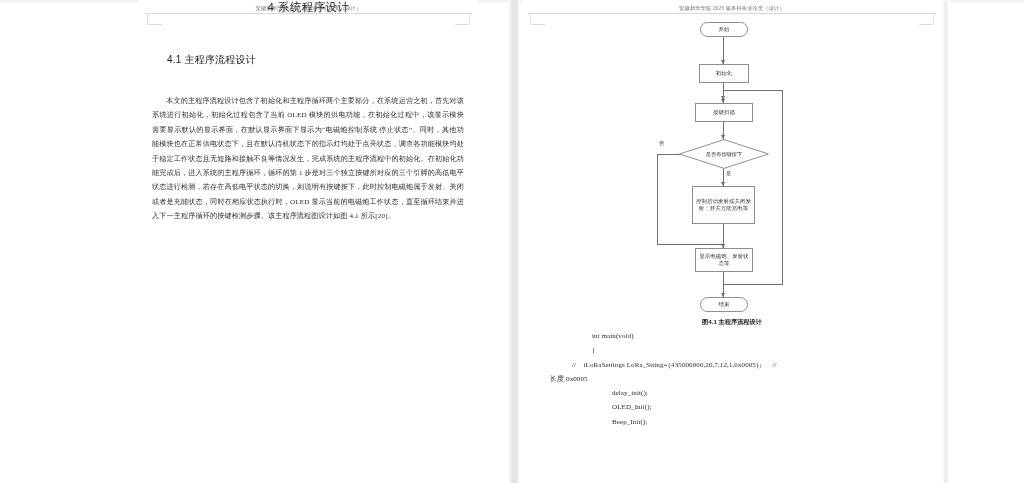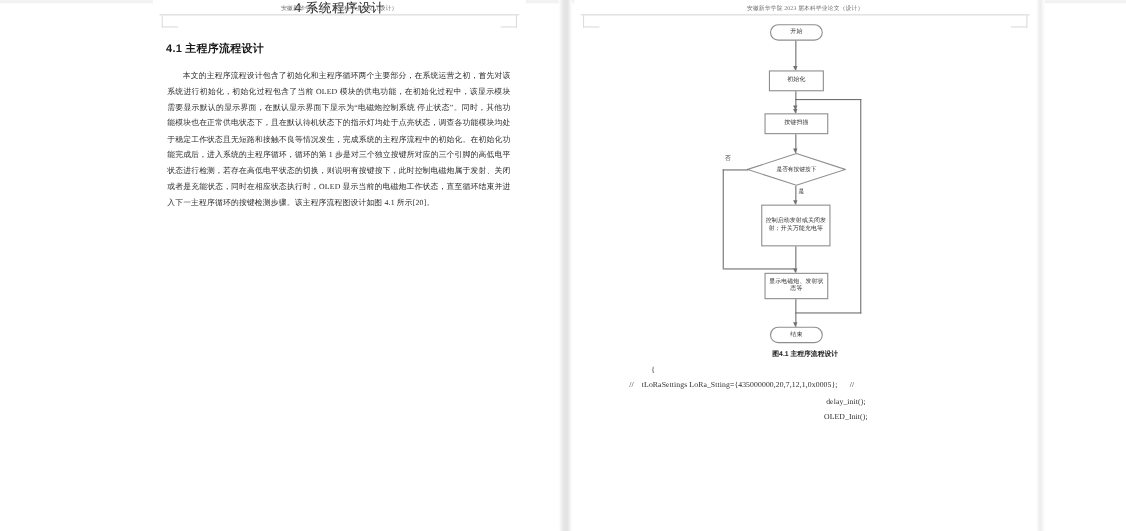--- a/index.html
+++ b/index.html
@@ -91,25 +91,25 @@
   .chapter-title {
     margin: 0;
     text-align: center;
     font-family: "Liberation Sans", "DejaVu Sans", sans-serif;
     font-size: 11.5px;
     font-weight: normal;
     color: #1a1a1a;
     letter-spacing: 0.4px;
   }
   .section-title {
-    margin: 0;
+    margin: 16px;
     padding: 22px 12px 0 12px;
     font-family: "Liberation Sans", "DejaVu Sans", sans-serif;
     font-size: 10px;
-    font-weight: bold;
+    font-weight: normal;
     color: #1a1a1a;
     letter-spacing: 0.2px;
   }
   .body-par {
     margin: 0;
     padding: 11px 14px 0 13px;
     font-size: 7.1px;
     line-height: 14.4px;
     color: #2b2b2b;
     text-indent: 2em;
@@ -202,21 +202,21 @@
   }
   .code-line {
     font-size: 7px;
     line-height: 14.3px;
     color: #2b2b2b;
     white-space: pre-wrap;
     letter-spacing: 0.1px;
   }
   .code-line.i1 { padding-left: 22px; font-family: Liberation Serif, serif; }
   .code-line.i2 { padding-left: 42px; }
-  .code-line.i3 { padding-left: 62px; text-align: center; }
+  .code-line.i3 { padding-left: 62px; }
   .code-line.i0 { padding-left: 0px; }
 </style>
 </head>
 <body>
 
 <div class="workspace">
 
   <div class="top-edge"></div>
   <div class="gutter"></div>
   <div class="gutter gutter-right"></div>
@@ -298,20 +298,23 @@
 
       <div class="node term" style="left:178px; top:281px; width:48px; height:15px;">
         <span>结束</span>
       </div>
     </div>
 
     <div class="fig-caption" style="margin-top:22px;">图4.1 主程序流程设计</div>
 
 
     <div class="code-list">
+      <div class="code-line i2">int main(void)</div>
       <div class="code-line i2">{</div>
       <div class="code-line i1">//    tLoRaSettings LoRa_Stting={435000000,20,7,12,1,0x0005};      //</div>
+      <div class="code-line i0">长度 0x0005</div>
       <div class="code-line i3">delay_init();</div>
       <div class="code-line i3">OLED_Init();</div>
+      <div class="code-line i3">Beep_Init();</div>
 
     </div>
   </div>
 </div>
 
 </body></html>

